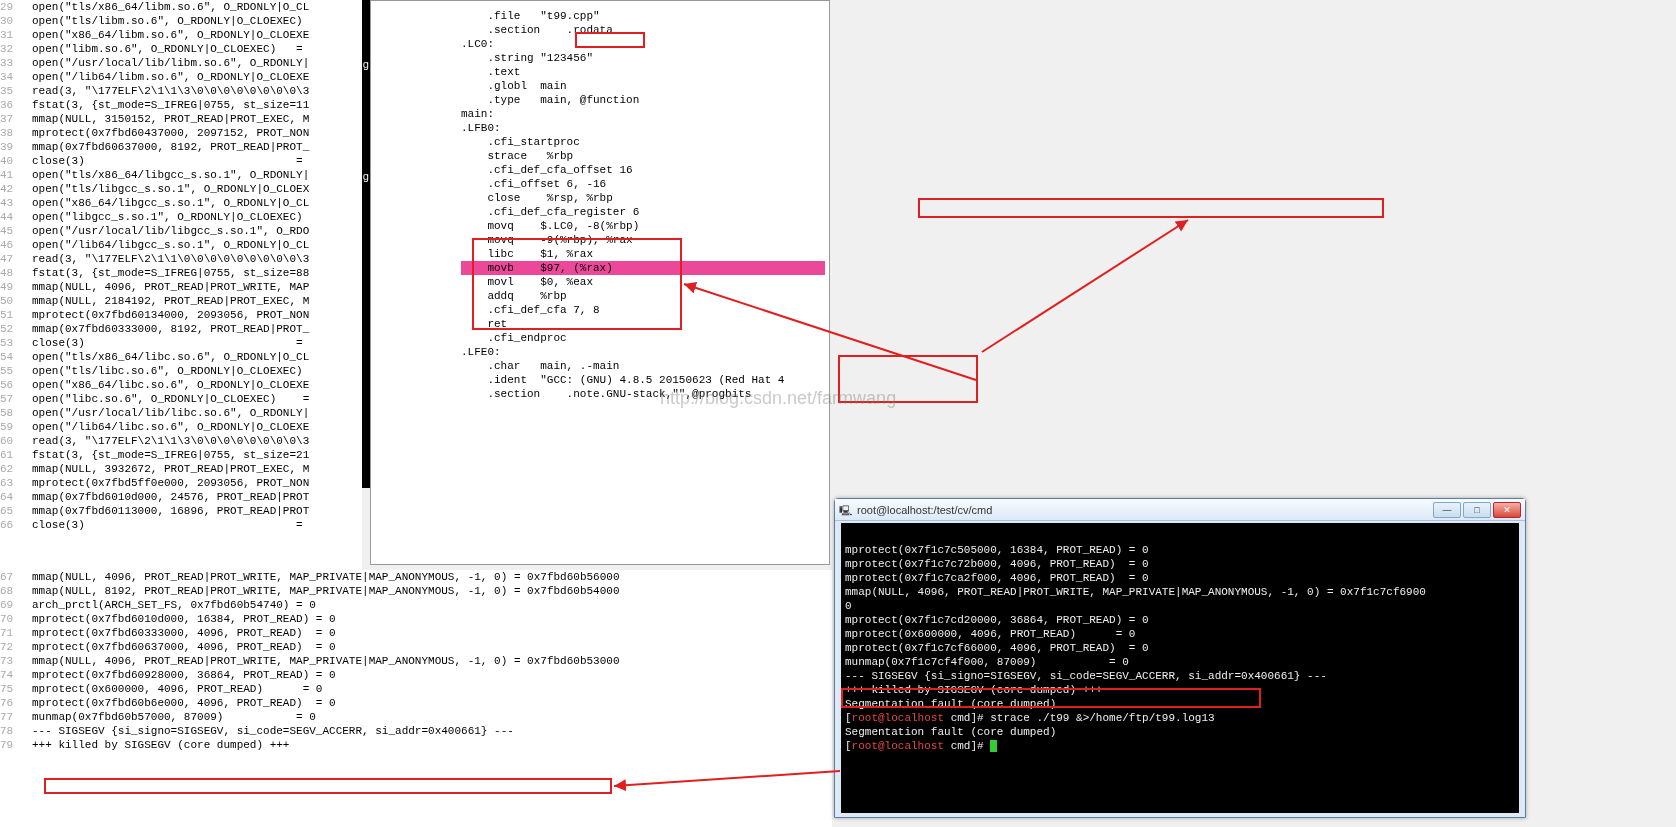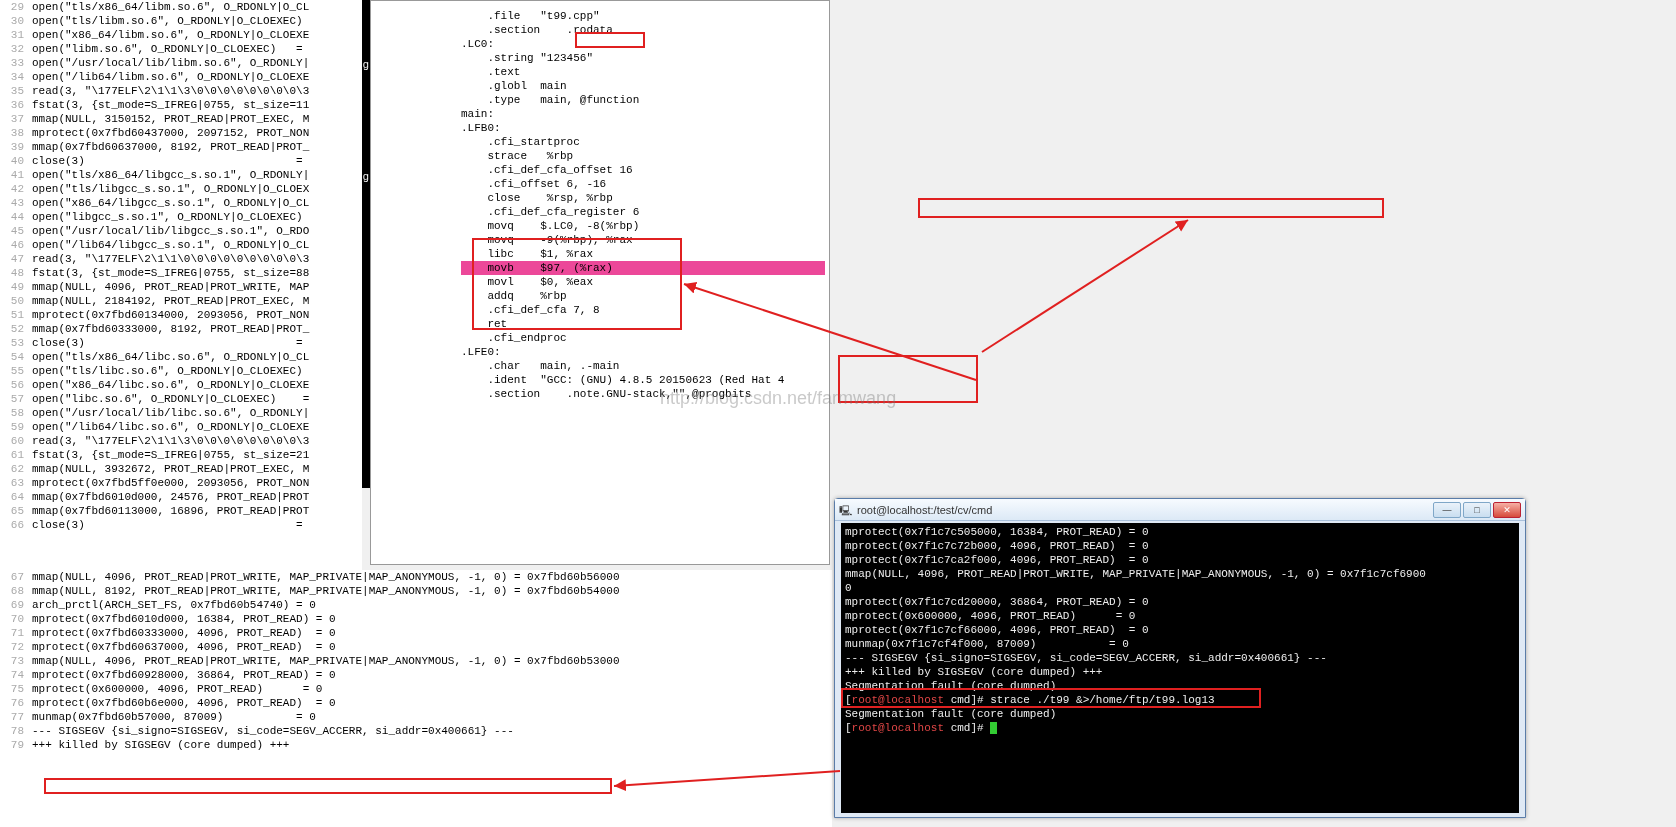--- a/index.html
+++ b/index.html
@@ -23,21 +23,20 @@
     border: none;
   }
   .strace-pane-full {
     left: 0; top: 570px; width: 832px; height: 260px;
     border: none;
   }
   .gutter {
     width: 30px;
     background: #fff;
     color: #aaa;
-    text-align: right;
     padding-right: 6px;
     float: left;
     font-size: 11px;
     line-height: 14px;
   }
   .code {
     margin-left: 32px;
     color: #000;
     white-space: pre;
     font-size: 11px;
@@ -87,21 +86,21 @@
     width: 28px; height: 16px; margin-left: 2px;
     border: 1px solid #7fa7c8; border-radius: 2px;
     background: linear-gradient(#eaf2fa,#c9def0);
     font-size: 9px; text-align: center; line-height: 14px;
     color: #333;
   }
   .winbtn.close { background: linear-gradient(#f6b0a5,#d64a3a); border-color:#b23; color:#fff;}
   .term2-body {
     position: absolute; left: 6px; right: 6px; top: 24px; bottom: 4px;
     background: #000; color: #eee;
-    padding: 2px 4px;
+    padding: 20px 4px;
     font-size: 11px; line-height: 14px;
     white-space: pre;
     overflow: hidden;
   }
   .red-box { position: absolute; border: 2px solid #e02020; pointer-events: none; }
   .arrow-svg { position: absolute; pointer-events: none; }
   .watermark {
     position: absolute;
     left: 660px; top: 388px;
     color: rgba(120,120,120,0.4);

